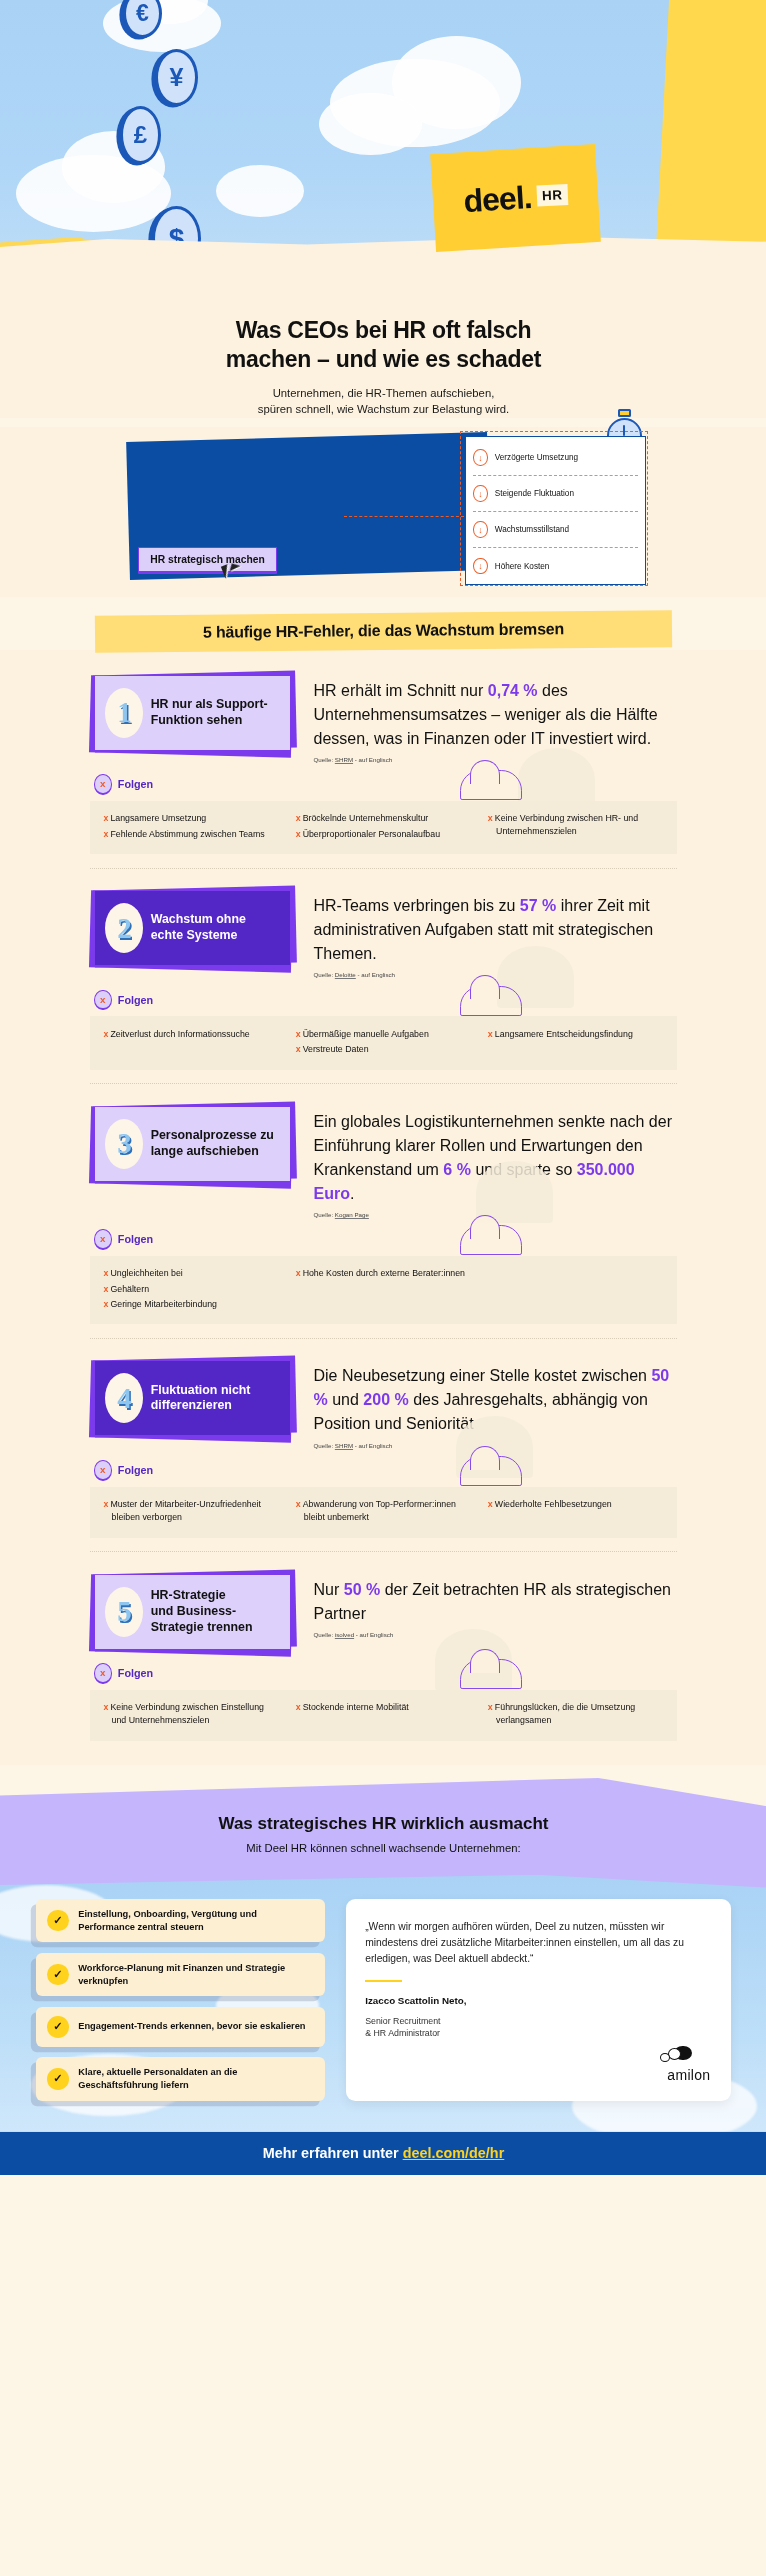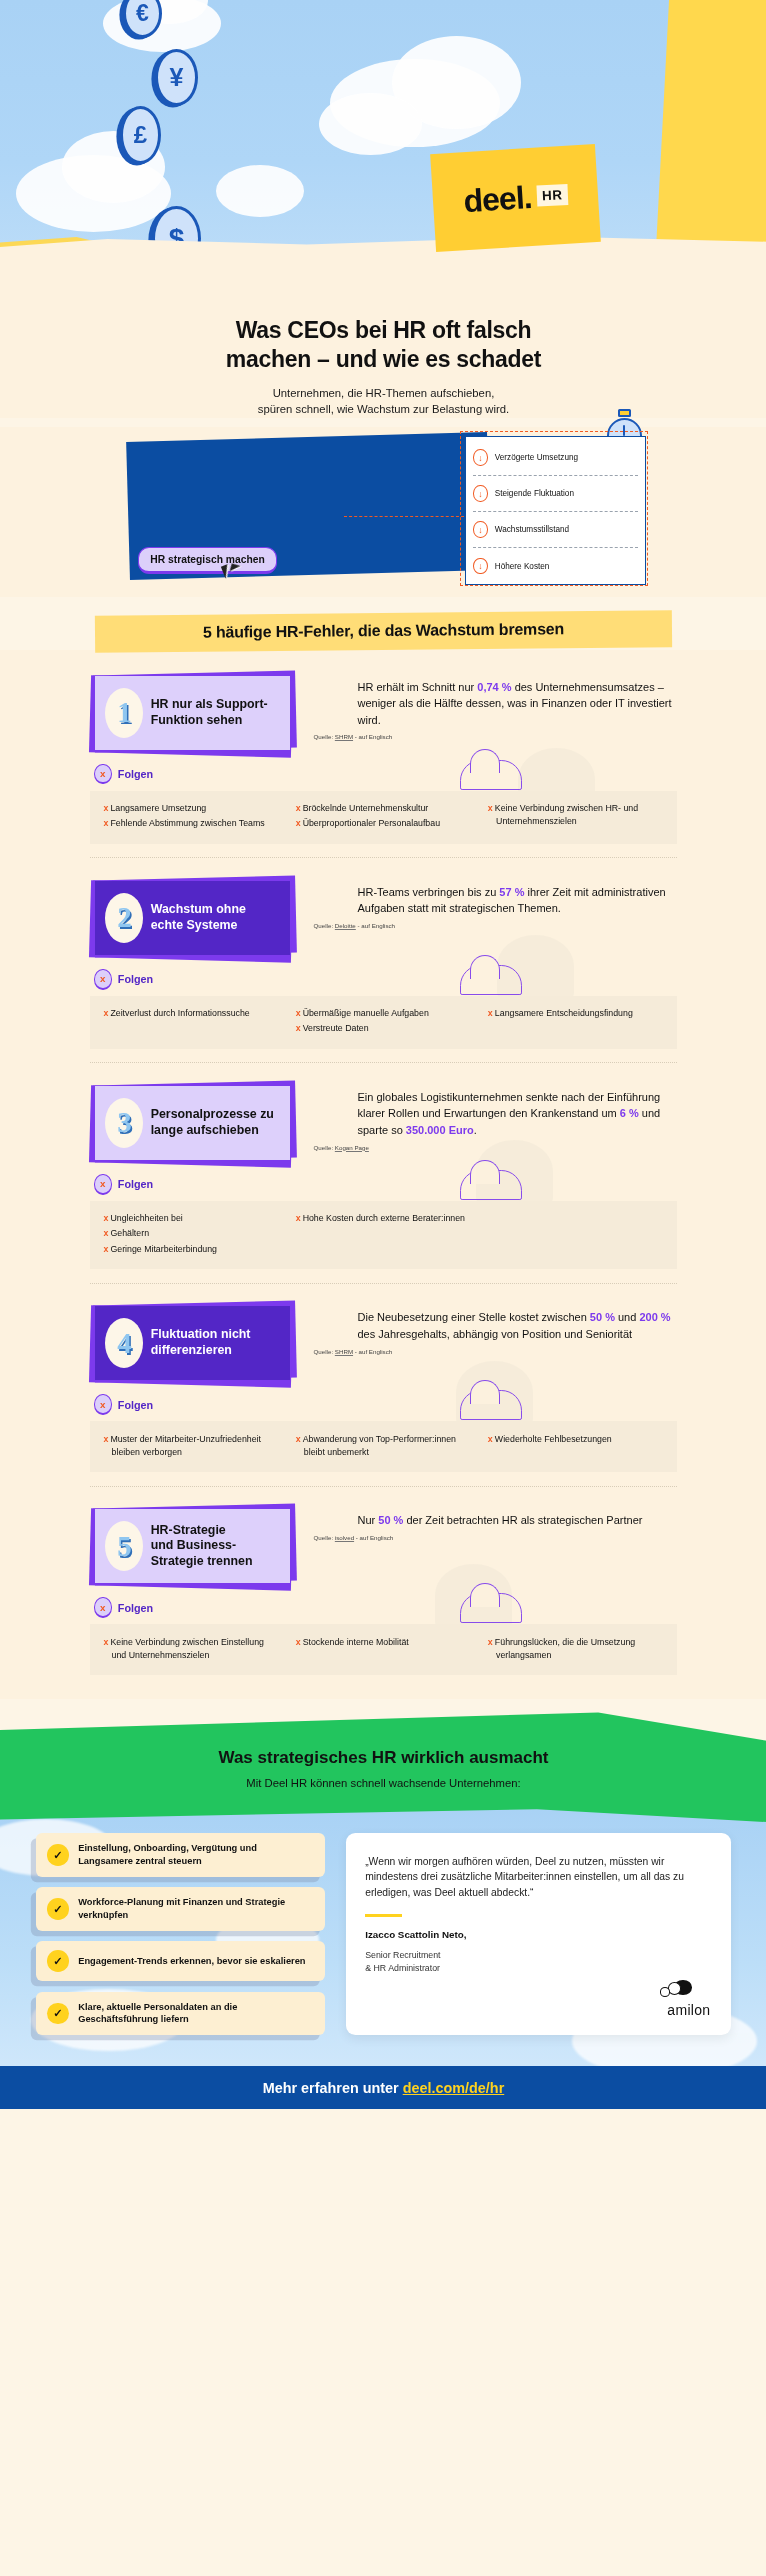--- a/index.html
+++ b/index.html
@@ -89,21 +89,21 @@
   }
   .blue-card {
     position: absolute; left: 117px; top: 21.6px; width: 350px; height: 117px;
     background: #BBDCFB; padding: 15.5px 18.5px;
   }
   .blue-card .line1 { font-size: 10.3px; margin-bottom: 8.2px; }
   .blue-card .line2 { font-size: 13px; font-weight: 800; line-height: 1.35; }
   .hl-orange { background:#F15A22; color:#fff; padding: 0.5px 3.6px; }
   .cta-btn {
     position: absolute; left: 138px; top: 120px; background: #DCCFFA;
-    border: 1px solid #7C3AED; border-bottom-width: 3.6px; border-radius: 11px;
+    border: 1px solid #7C3AED; border-bottom-width: 3.6px; border-radius: 1px;
     padding: 6.2px 11.3px; font-size: 10.3px; font-weight: 600; color:#111;
   }
   .cursor {
     position: absolute; left: 223px; top: 138px; width: 0; height: 0;
     border-left: 7.7px solid #222; border-bottom: 13.4px solid transparent;
     transform: rotate(-22deg);
     filter: drop-shadow(1px 1px 0 #fff);
   }
   .cursor::after{
     content:""; position:absolute; left:1px; top:3.1px; width:0;height:0;
@@ -176,21 +176,21 @@
   .num-oval {
     width: 38px; height: 50px; border-radius: 50%; background:#FDF6E8;
     flex: 0 0 38px; display:flex; align-items:center; justify-content:center;
     font-size: 29px; font-weight: 800; color:#8FC6F0;
     text-shadow: 1.5px 1.5px 0 #2F6FB8;
     font-family: "Liberation Serif", serif;
   }
   .num-title { font-size: 12.4px; font-weight: 700; line-height: 1.28; }
 
   .stat-col { flex: 1; padding-top: 8.2px; }
-  .stat-text { font-size: 11px; line-height: 1.5; margin-left: 44px; }
+  .stat-text { font-size: 16px; line-height: 1.5; }
   .accent { color:#7C3AED; font-weight: 700; }
   .source { margin-top: 5.2px; font-size: 6.2px; color:#444; }
   .source u { text-decoration-color:#777; }
 
   .folgen-head {
     display: flex; align-items: center; gap: 6.2px; margin: 11.3px 0 6.2px 4.1px;
   }
   .x-badge {
     width: 17.5px; height: 20.6px; border-radius: 50%;
     background:#DCCFFA; border: 1px solid #7C3AED; border-bottom-width:2.1px;
@@ -217,21 +217,21 @@
     content:""; position:absolute; left: 9.3px; top: -11.3px; width: 28px; height: 23px;
     border: 1px solid #7C3AED; border-bottom: none; border-radius: 15.5px 15.5px 0 0;
     background:#FDF2DF;
   }
   .blob {
     position:absolute; background:#F5EBD9; border-radius: 50% 50% 4.1px 4.1px; opacity:.85;
   }
 
   
   .bottom-yellow {
-    position: relative; background: #22c55e; padding: 36px 0 0; margin-top: 13.4px;
+    position: relative; background: #c4b5fd; padding: 36px 0 0; margin-top: 13.4px;
     clip-path: polygon(0 5%, 78% 0, 100% 8%, 100% 100%, 0 100%);
   }
   .bottom-yellow h2 { text-align:center; font-size: 17px; font-weight: 800; }
   .bottom-yellow .sub { text-align:center; font-size: 11.3px; margin-top: 8.2px; }
 
   .blue-bottom {
     position: relative; margin-top: 20.6px;
     background: linear-gradient(180deg,#A9D2F5 0%, #BCDEF8 60%, #CFE7FB 100%);
     padding: 24px 36px 31px; display: flex; gap: 20.6px;
     clip-path: polygon(0 4%, 70% 0, 100% 5%, 100% 100%, 0 100%);
@@ -587,21 +587,21 @@
 
     <div class="blue-bottom">
       <div class="bcloud bb1"></div>
       <div class="bcloud bb2"></div>
       <div class="bcloud bb3"></div>
       <div class="bcloud bb4"></div>
 
       <div class="check-col" id="check-col">
           <div class="check-item">
             <span class="check-circle">✓</span>
-            <span class="check-text">Einstellung, Onboarding, Vergütung und Langsamere zentral steuern</span>
+            <span class="check-text">Einstellung, Onboarding, Vergütung und Performance zentral steuern</span>
           </div>
           <div class="check-item">
             <span class="check-circle">✓</span>
             <span class="check-text">Workforce-Planung mit Finanzen und Strategie verknüpfen</span>
           </div>
           <div class="check-item">
             <span class="check-circle">✓</span>
             <span class="check-text">Engagement-Trends erkennen, bevor sie eskalieren</span>
           </div>
           <div class="check-item">

